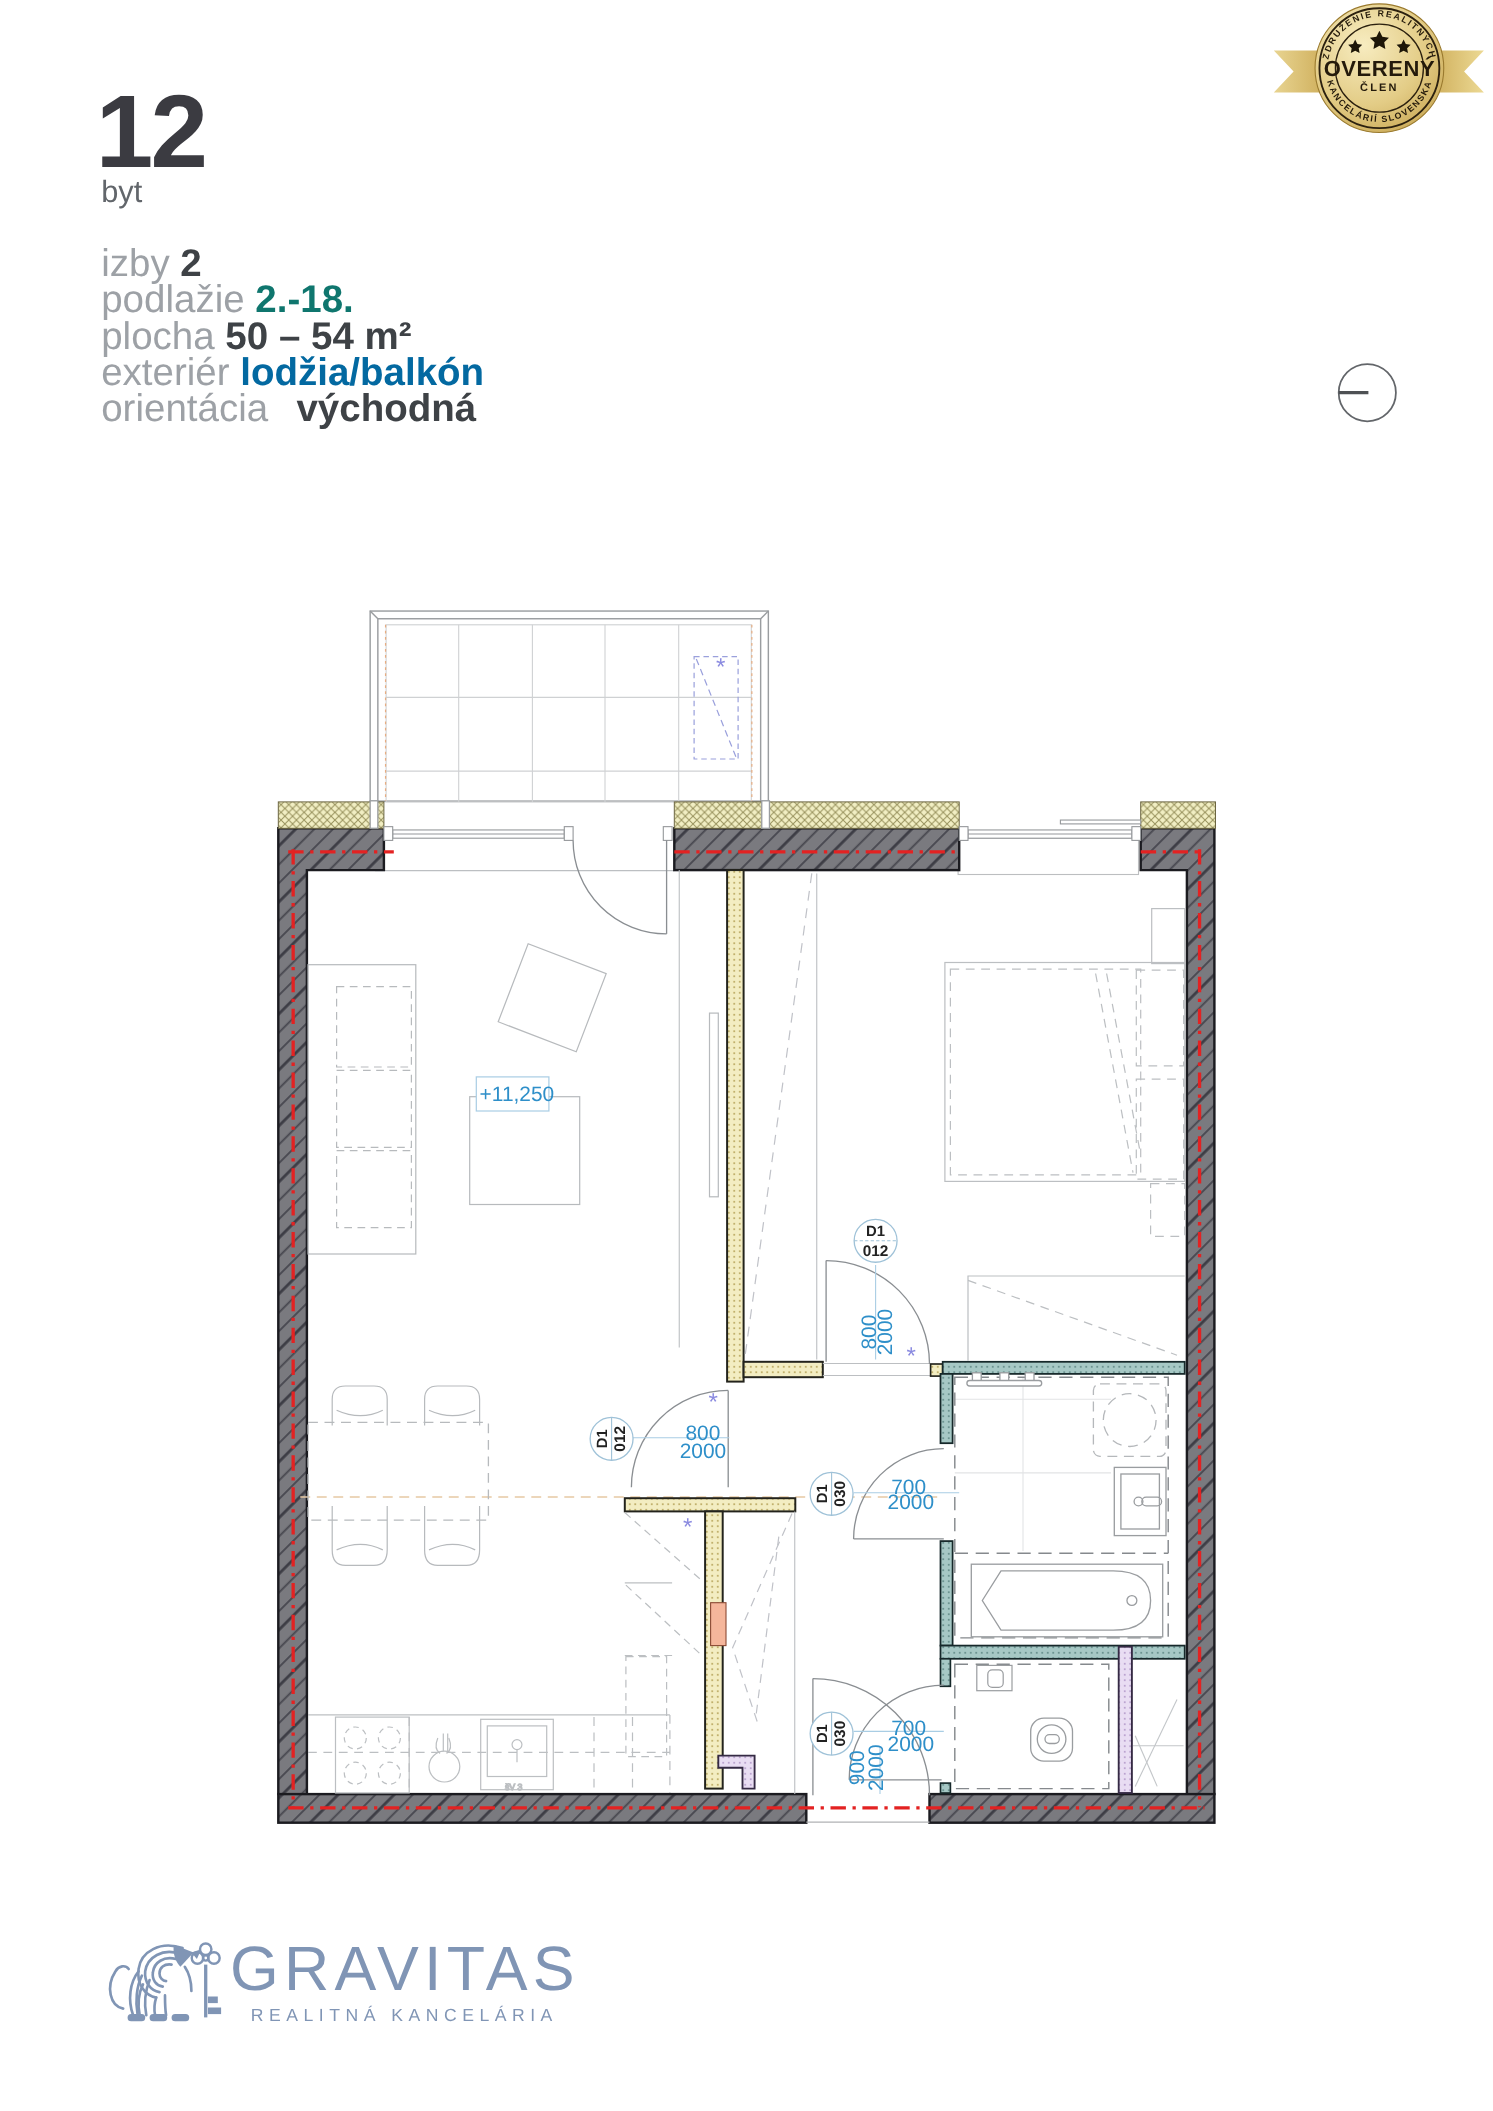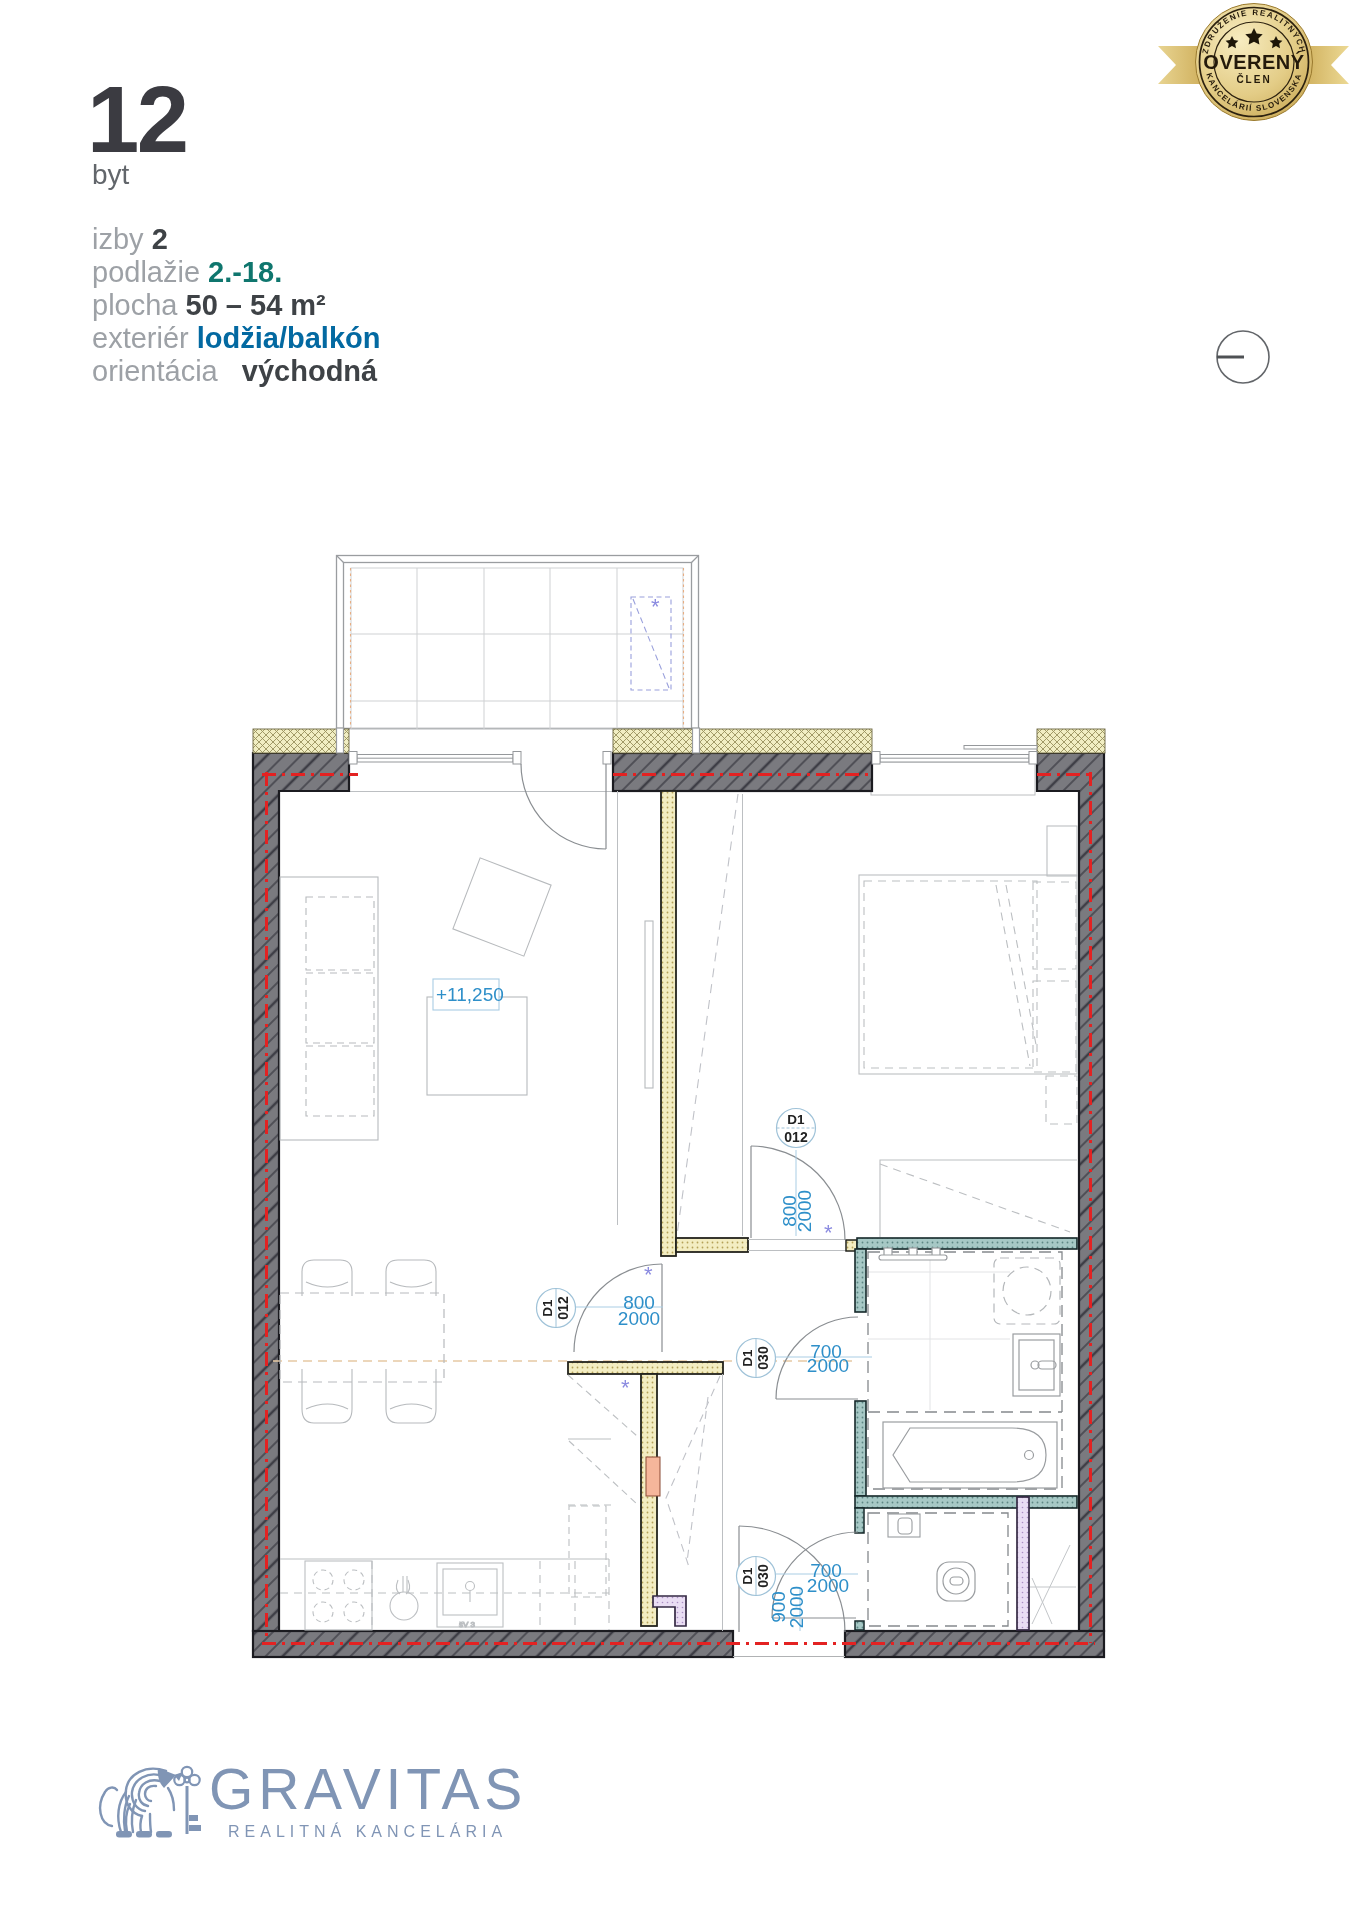--- a/index.html
+++ b/index.html
@@ -6,21 +6,21 @@
   body{width:1357px;height:1919px;position:relative;font-family:"Liberation Sans",sans-serif;overflow:hidden;}
   .abs{position:absolute;}
 </style>
 </head>
 <body>
 
 <div class="abs" style="left:87px;top:73px;font-size:94px;line-height:1;font-weight:bold;color:#3b3b41;letter-spacing:-2.5px;">12</div>
 
 <div class="abs" style="left:92px;top:161px;font-size:28px;line-height:1;color:#62666b;">byt</div>
 
-<div class="abs" style="left:92px;top:223px;font-size:29px;line-height:33px;color:#9da1a6;white-space:nowrap;">
+<div class="abs" style="left:92px;top:223px;font-size:35px;line-height:33px;color:#9da1a6;white-space:nowrap;">
 izby <b style="color:#3e4246;">2</b><br>
 podlažie <b style="color:#0f766e;">2.-18.</b><br>
 plocha <b style="color:#3e4246;text-align:right;">50 – 54 m²</b><br>
 exteriér <b style="color:#0369a1;">lodžia/balkón</b><br>
 orientácia <b style="color:#3e4246;margin-left:16px;">východná</b>
 </div>
 
 <svg class="abs" style="left:1150px;top:0px;" width="207" height="132" viewBox="0 0 207 132">
 <defs>
 <linearGradient id="gw" x1="0" y1="0" x2="1" y2="0">

